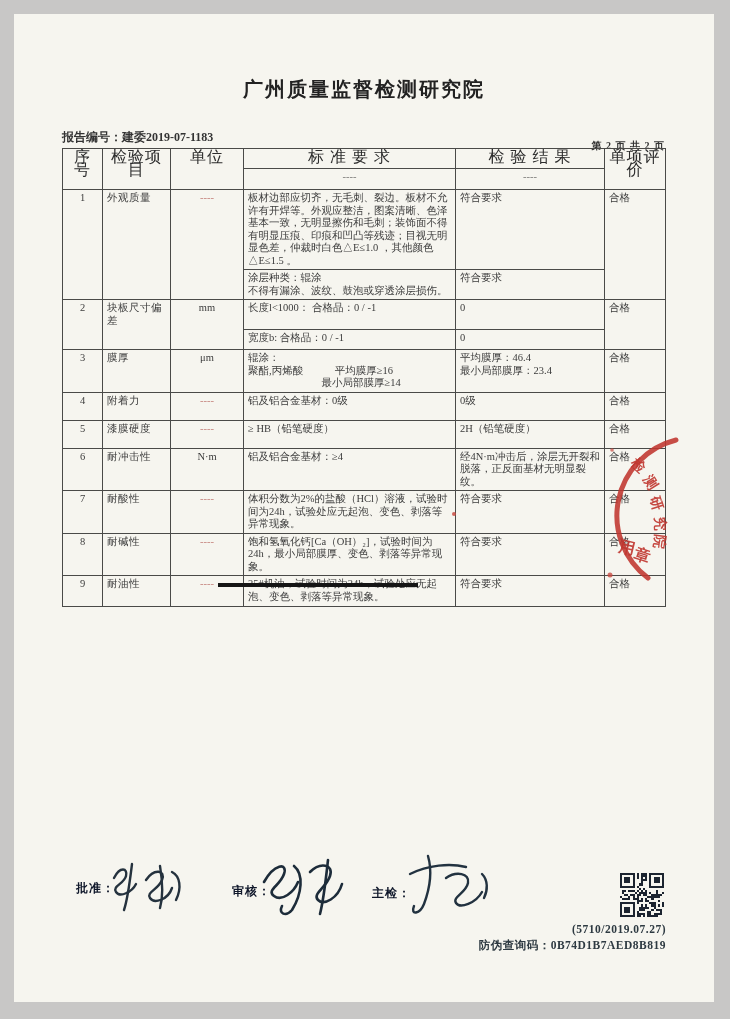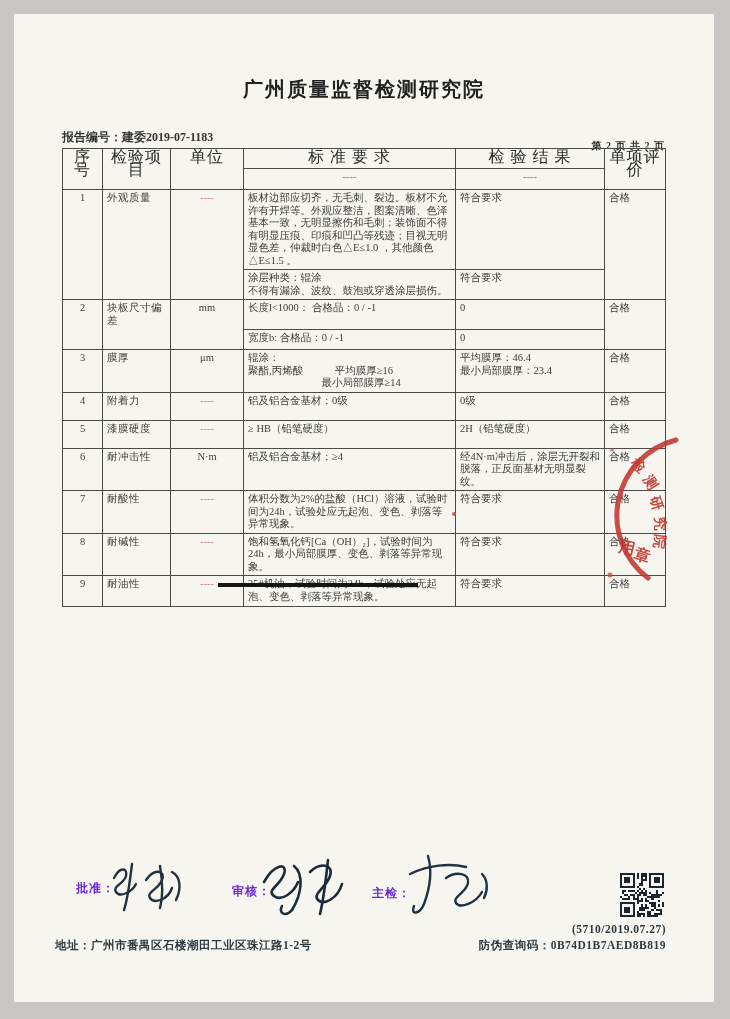--- a/index.html
+++ b/index.html
@@ -52,21 +52,21 @@
   td.subdash{text-align:center;color:#7b7b78;vertical-align:middle;padding:0;}
   .endline{
     position:absolute;left:204px;top:569px;width:200px;height:4px;background:#151515;
   }
   .seal{position:absolute;left:566px;top:406px;width:164px;height:192px;pointer-events:none;}
   .seal text{
     font-family:"Liberation Sans", sans-serif;font-weight:bold;
   }
   .red-dot{position:absolute;width:4px;height:4px;border-radius:50%;background:#c84b42;opacity:.85;}
   .sign-label{
-    position:absolute;font-size:12px;font-weight:bold;color:#6d28d9;letter-spacing:1px;
+    position:absolute;font-size:12px;font-weight:bold;color:#0f172a;letter-spacing:1px;
   }
   .sig{position:absolute;}
   .sig path{fill:none;stroke-linecap:round;stroke-linejoin:round;}
   .qr{position:absolute;left:606px;top:858px;width:44px;height:46px;}
   .code-line{
     position:absolute;right:48px;top:909px;font-size:11.5px;font-weight:bold;color:#2e3a42;letter-spacing:0.5px;
   }
   .antifake-line{
     position:absolute;right:48px;top:924px;font-size:11.5px;font-weight:bold;color:#2e3a42;letter-spacing:0.5px;padding-left:44px;
   }
@@ -379,15 +379,14 @@
       <rect x="14" y="0" w="7" width="7" height="7" fill="#1c2430"></rect>
       <rect x="15" y="1" w="5" width="5" height="5" fill="#f6f5ef"></rect>
       <rect x="16" y="2" w="3" width="3" height="3" fill="#1c2430"></rect>
       <rect x="0" y="14" w="7" width="7" height="7" fill="#1c2430"></rect>
       <rect x="1" y="15" w="5" width="5" height="5" fill="#f6f5ef"></rect>
       <rect x="2" y="16" w="3" width="3" height="3" fill="#1c2430"></rect>
     </svg>
 
   <div class="code-line">(5710/2019.07.27)</div>
   <div class="antifake-line">防伪查询码：0B74D1B7AED8B819</div>
-  <div class="address">地址：广州市番禺区石楼潮田工业区珠江路1-2号</div>
 
 </div>
 
 </body></html>

